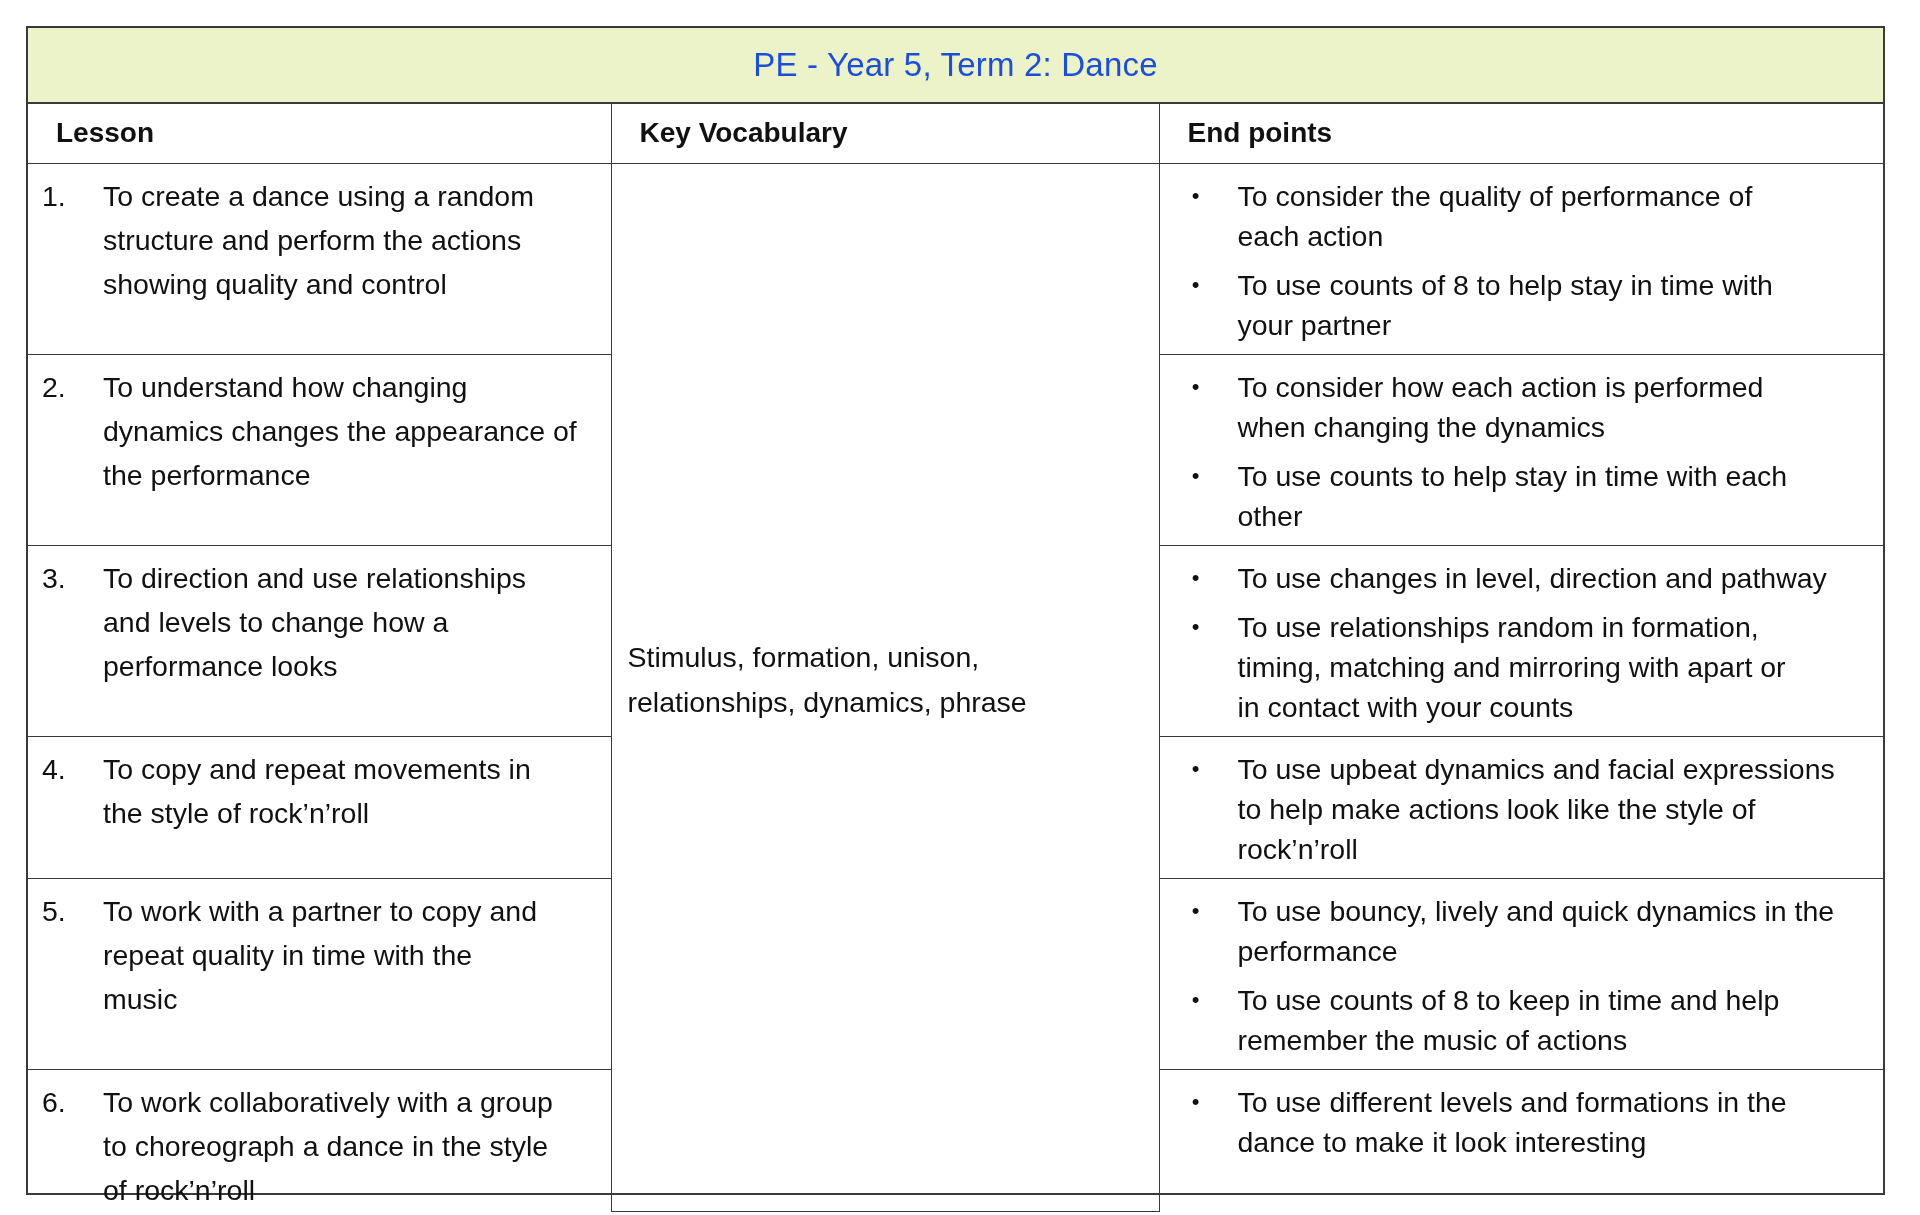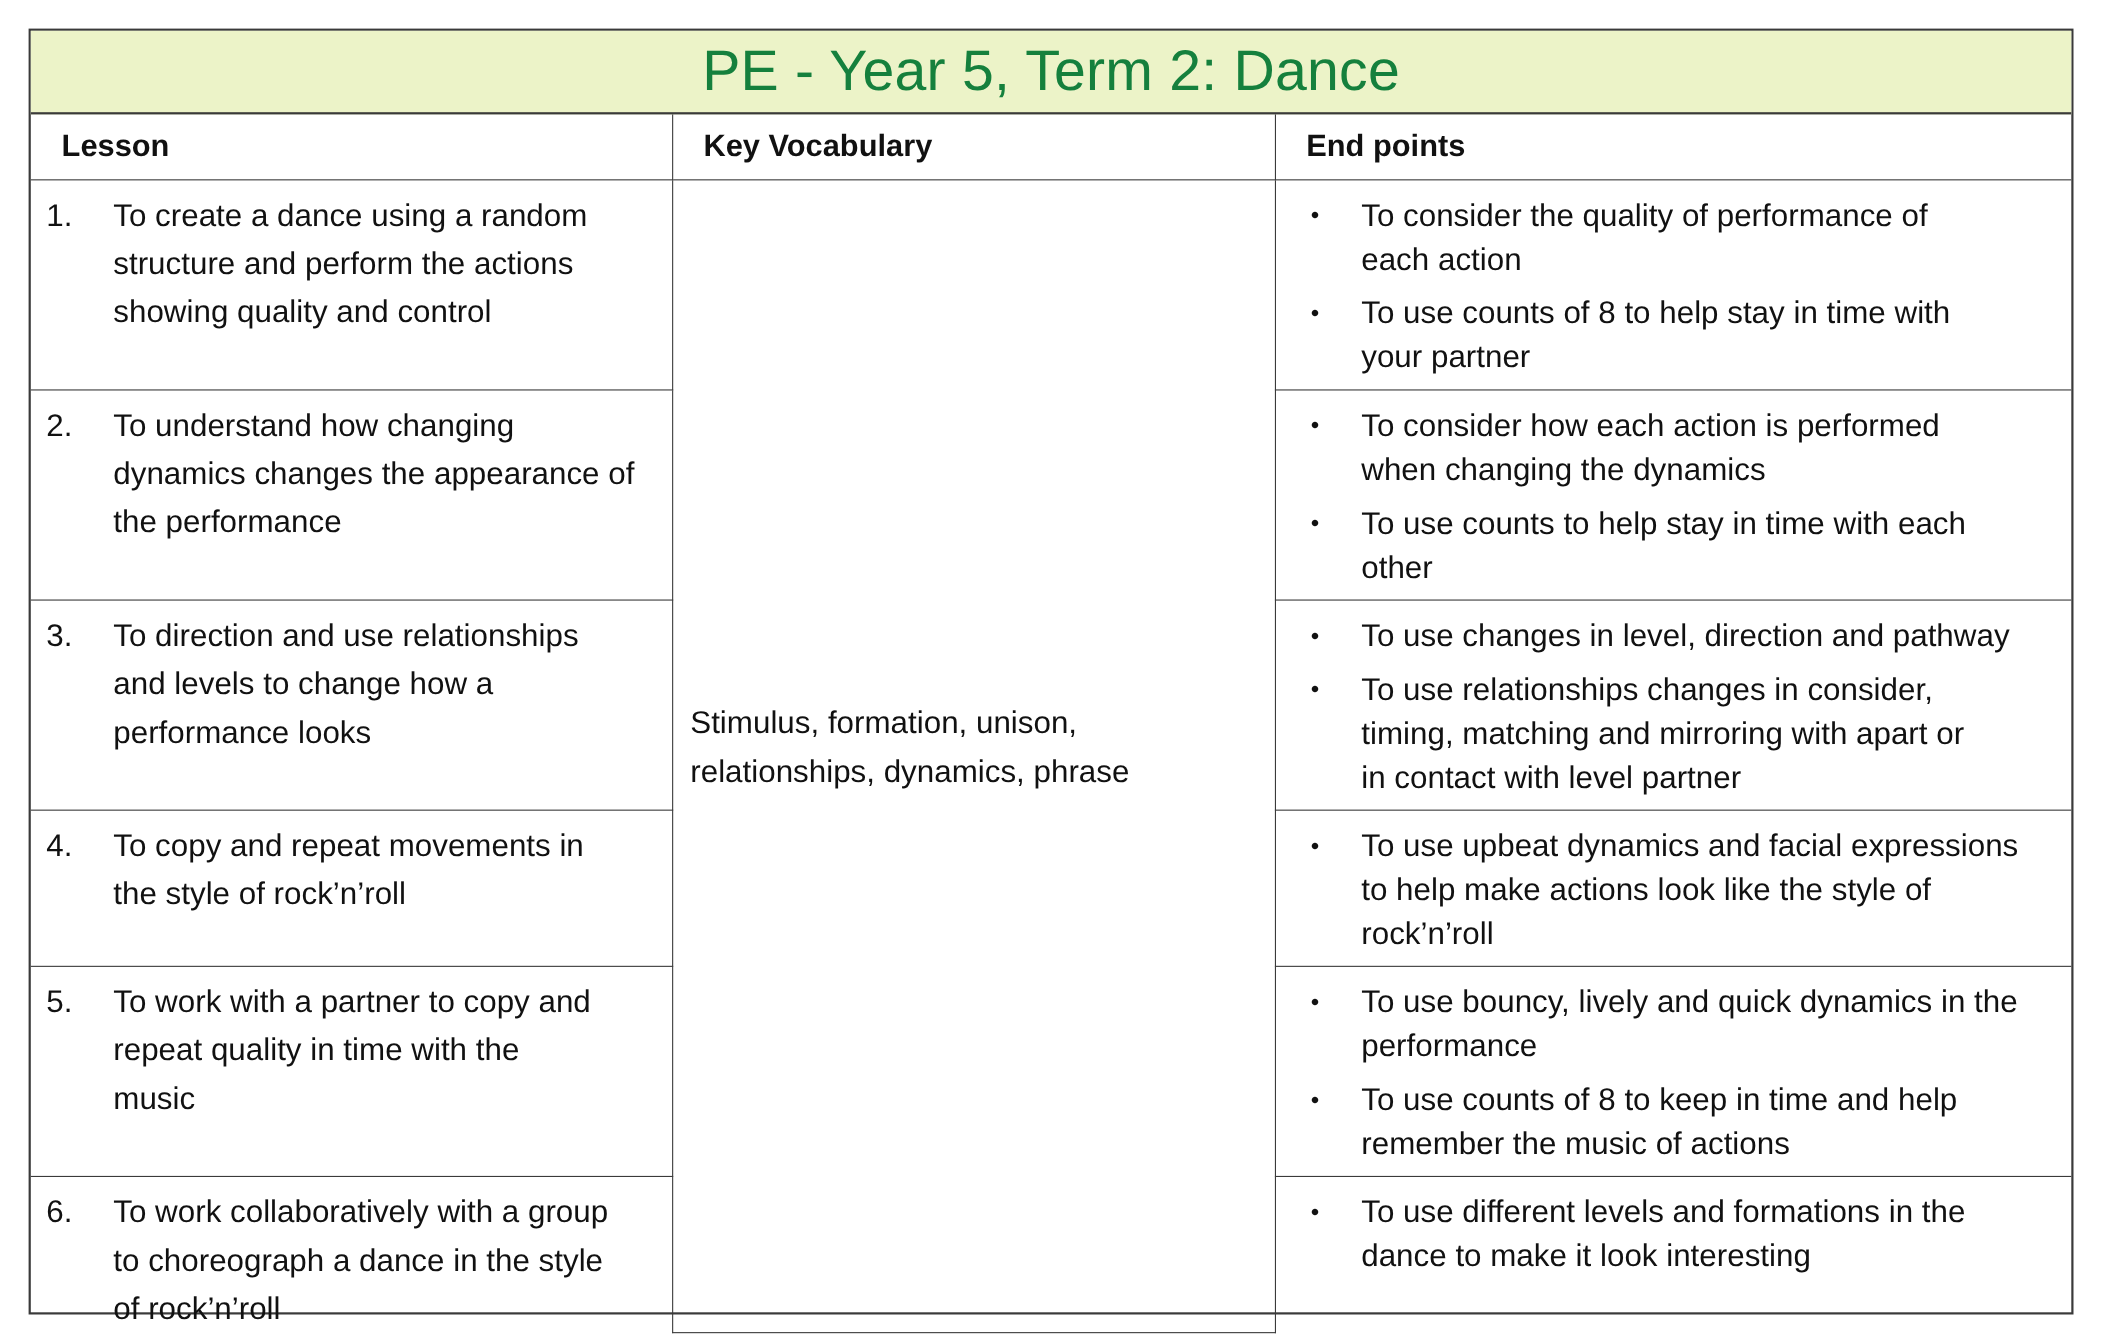--- a/index.html
+++ b/index.html
@@ -33,23 +33,23 @@
       background: #ecf3c8;
       border-bottom: 2px solid #3a3a3a;
       box-sizing: border-box;
       display: flex;
       align-items: center;
       justify-content: center;
     }
     .title-band h1 {
       margin: 0;
       font-weight: normal;
-      font-size: 52px;
+      font-size: 33px;
       letter-spacing: 0.2px;
-      color: #15803d;
+      color: #1d4ed8;
     }
     table.grid {
       position: absolute;
       left: 0;
       top: 76px;
       width: 100%;
       border-collapse: collapse;
       table-layout: fixed;
     }
     table.grid col.c1 { width: 583px; }
@@ -229,23 +229,23 @@
         <ul class="endpoints">
           <li>
             <span class="bullet">•</span>
             <span class="ptext">
               <span>To use changes in level, direction and pathway</span>
             </span>
           </li>
           <li>
             <span class="bullet">•</span>
             <span class="ptext">
-              <span>To use relationships changes in consider,</span>
+              <span>To use relationships random in formation,</span>
               <span>timing, matching and mirroring with apart or</span>
-              <span>in contact with level partner</span>
+              <span>in contact with your counts</span>
             </span>
           </li>
         </ul>
       </td>
     </tr>
 
     <tr class="r4">
       <td>
         <div class="lesson">
           <div class="num">4.</div>

